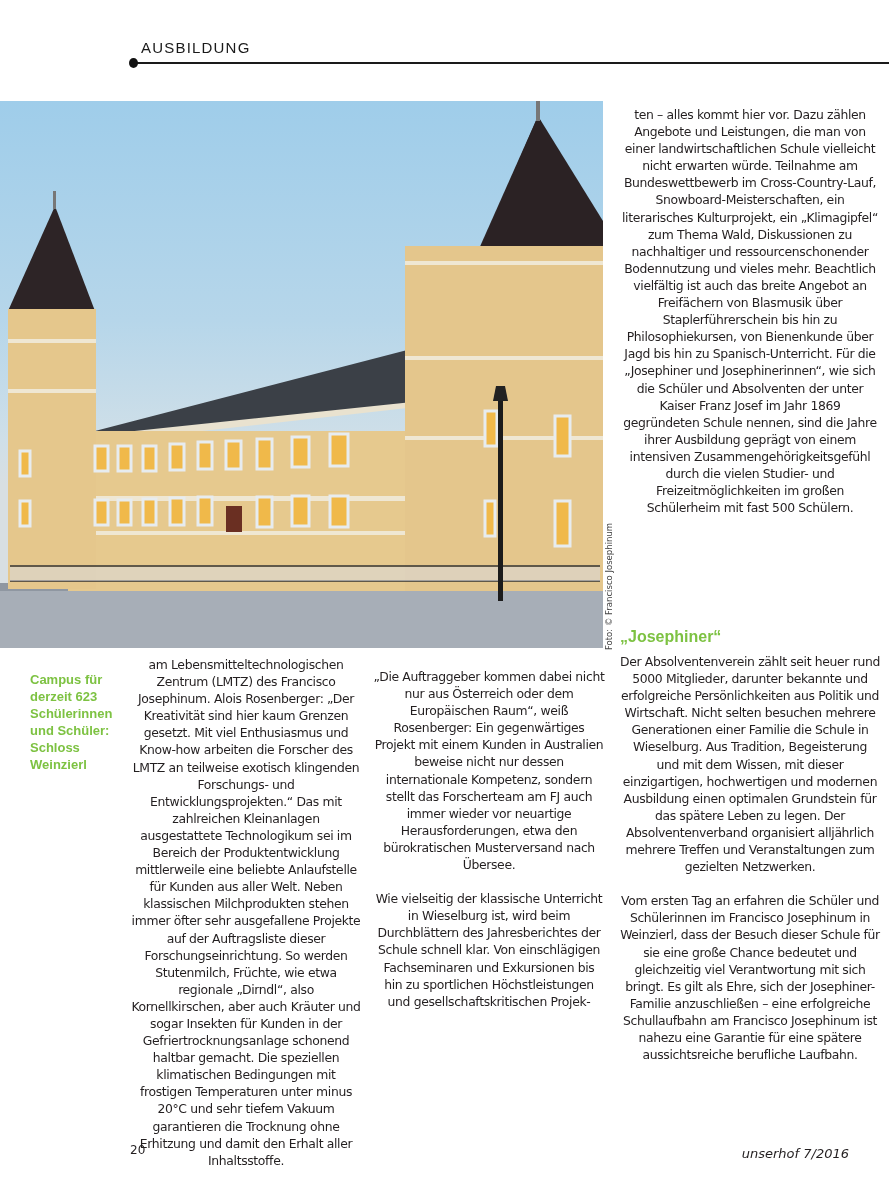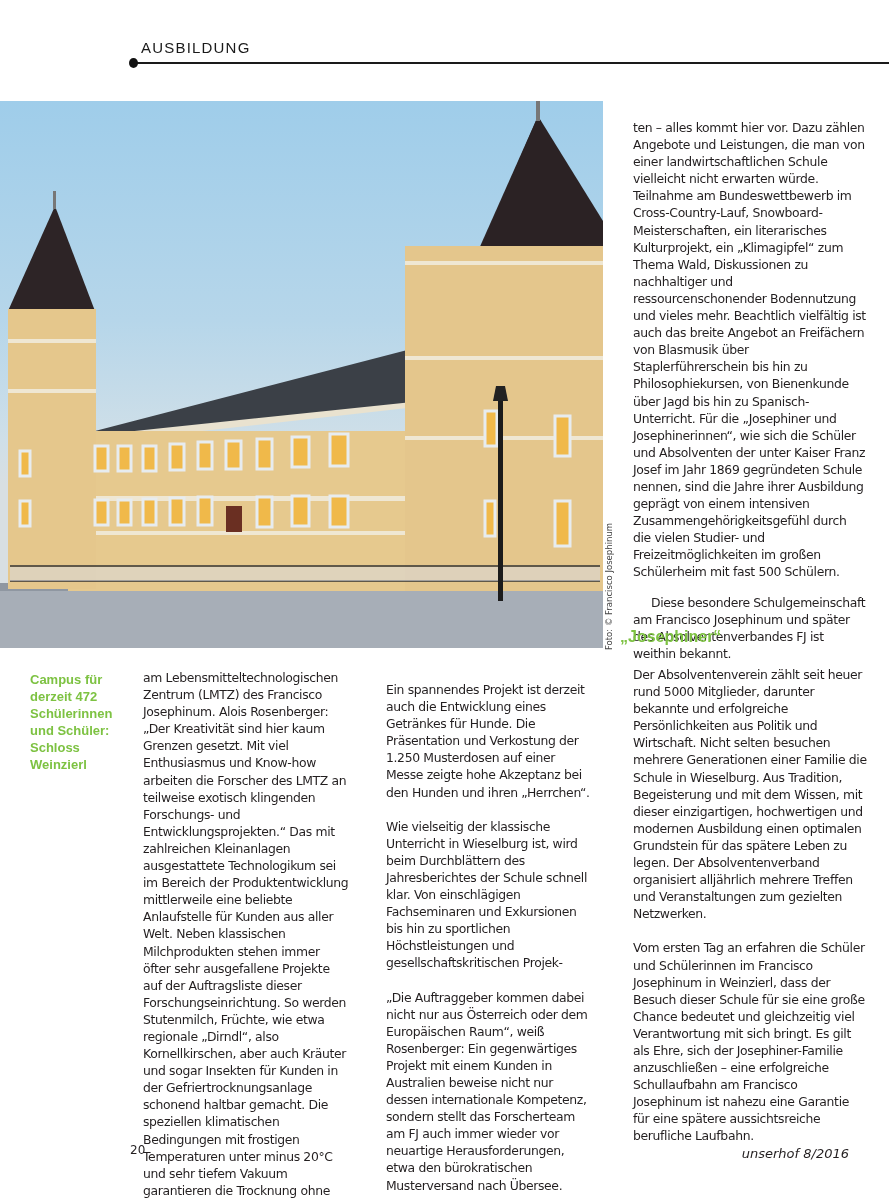--- a/index.html
+++ b/index.html
@@ -14,21 +14,21 @@
              background:linear-gradient(180deg,#9fcdea 0%,#b6d6ea 40%,#cfdfe8 62%,#d8dfe2 70%); }
     .photo svg { position:absolute; left:0; top:0; }
     .credit { position:absolute; left:604px; top:650px; transform-origin:left top; transform:rotate(-90deg);
               font-size:8.5px; color:#444; white-space:nowrap; font-family:"DejaVu Sans", sans-serif; }
 
     .caption { position:absolute; left:30px; top:671px; width:90px; font-family:"Liberation Sans", sans-serif;
                font-weight:bold; font-size:13px; line-height:17px; color:#7dc242; }
 
     .col { position:absolute; font-size:12.4px; line-height:17.1px; color:#231f20;
            font-family:"DejaVu Sans", sans-serif; letter-spacing:-0.35px; }
-    .col p { margin:13px; }
+    .col p { margin:0;text-align:center; }
     .col p + p { margin-top:17px; }
     .col p.indent { text-indent:18px; margin-top:0; }
     .col1 { left:130px; top:656px; width:232px; }
     .col2 { left:373px; top:668px; width:232px; }
     .col3a { left:620px; top:106px; width:260px; }
     .col3b { left:620px; top:653px; width:260px; }
     .subhead { position:absolute; left:620px; top:628px; width:248px; text-align:left;
                font-family:"Liberation Sans", sans-serif; font-weight:bold; font-size:16px; color:#7dc242; }
 
     .footer-page { position:absolute; left:130px; top:1143px; font-size:12px; color:#231f20;
@@ -103,38 +103,36 @@
     </g>
     <rect x="10" y="466" width="590" height="14" fill="#d8dbe0" opacity="0.55"></rect>
 
     <rect x="498" y="300" width="5" height="200" fill="#1b1b1b"></rect>
     <polygon points="493,300 508,300 505,285 496,285" fill="#222"></polygon>
   </svg>
 </div>
 
 <div class="credit">Foto: © Francisco Josephinum</div>
 
-<div class="caption">Campus für derzeit 472 Schülerinnen und Schüler: Schloss Weinzierl</div>
+<div class="caption">Campus für derzeit 623 Schülerinnen und Schüler: Schloss Weinzierl</div>
 
 <div class="col col1">
   <p>am Lebensmitteltechnologischen Zentrum (LMTZ) des Francisco Josephinum. Alois Rosenberger: „Der Kreativität sind hier kaum Grenzen gesetzt. Mit viel Enthusiasmus und Know-how arbeiten die Forscher des LMTZ an teilweise exotisch klingenden Forschungs- und Entwicklungsprojekten.“ Das mit zahlreichen Kleinanlagen ausgestattete Technologikum sei im Bereich der Produktentwicklung mittlerweile eine beliebte Anlaufstelle für Kunden aus aller Welt. Neben klassischen Milchprodukten stehen immer öfter sehr ausgefallene Projekte auf der Auftragsliste dieser Forschungseinrichtung. So werden Stutenmilch, Früchte, wie etwa regionale „Dirndl“, also Kornellkirschen, aber auch Kräuter und sogar Insekten für Kunden in der Gefriertrocknungsanlage schonend haltbar gemacht. Die speziellen klimatischen Bedingungen mit frostigen Temperaturen unter minus 20°C und sehr tiefem Vakuum garantieren die Trocknung ohne Erhitzung und damit den Erhalt aller Inhaltsstoffe.</p>
 </div>
 
 <div class="col col2">
-  <p>Ein spannendes Projekt ist derzeit auch die Entwicklung eines Getränkes für Hunde. Die Präsentation und Verkostung der 1.250 Musterdosen auf einer Messe zeigte hohe Akzeptanz bei den Hunden und ihren „Herrchen“.</p>
+  <p>„Die Auftraggeber kommen dabei nicht nur aus Österreich oder dem Europäischen Raum“, weiß Rosenberger: Ein gegenwärtiges Projekt mit einem Kunden in Australien beweise nicht nur dessen internationale Kompetenz, sondern stellt das Forscherteam am FJ auch immer wieder vor neuartige Herausforderungen, etwa den bürokratischen Musterversand nach Übersee.</p>
   <p>Wie vielseitig der klassische Unterricht in Wieselburg ist, wird beim Durchblättern des Jahresberichtes der Schule schnell klar. Von einschlägigen Fachseminaren und Exkursionen bis hin zu sportlichen Höchstleistungen und gesellschaftskritischen Projek-</p>
-  <p>„Die Auftraggeber kommen dabei nicht nur aus Österreich oder dem Europäischen Raum“, weiß Rosenberger: Ein gegenwärtiges Projekt mit einem Kunden in Australien beweise nicht nur dessen internationale Kompetenz, sondern stellt das Forscherteam am FJ auch immer wieder vor neuartige Herausforderungen, etwa den bürokratischen Musterversand nach Übersee.</p>
 </div>
 
 <div class="col col3a">
   <p>ten – alles kommt hier vor. Dazu zählen Angebote und Leistungen, die man von einer landwirtschaftlichen Schule vielleicht nicht erwarten würde. Teilnahme am Bundeswettbewerb im Cross-Country-Lauf, Snowboard-Meisterschaften, ein literarisches Kulturprojekt, ein „Klimagipfel“ zum Thema Wald, Diskussionen zu nachhaltiger und ressourcenschonender Bodennutzung und vieles mehr. Beachtlich vielfältig ist auch das breite Angebot an Freifächern von Blasmusik über Staplerführerschein bis hin zu Philosophiekursen, von Bienenkunde über Jagd bis hin zu Spanisch-Unterricht. Für die „Josephiner und Josephinerinnen“, wie sich die Schüler und Absolventen der unter Kaiser Franz Josef im Jahr 1869 gegründeten Schule nennen, sind die Jahre ihrer Ausbildung geprägt von einem intensiven Zusammengehörigkeitsgefühl durch die vielen Studier- und Freizeitmöglichkeiten im großen Schülerheim mit fast 500 Schülern.</p>
-  <p class="indent">Diese besondere Schulgemeinschaft am Francisco Josephinum und später des Absolventenverbandes FJ ist weithin bekannt.</p>
 </div>
 
 <div class="subhead">„Josephiner“</div>
 
 <div class="col col3b">
   <p>Der Absolventenverein zählt seit heuer rund 5000 Mitglieder, darunter bekannte und erfolgreiche Persönlichkeiten aus Politik und Wirtschaft. Nicht selten besuchen mehrere Generationen einer Familie die Schule in Wieselburg. Aus Tradition, Begeisterung und mit dem Wissen, mit dieser einzigartigen, hochwertigen und modernen Ausbildung einen optimalen Grundstein für das spätere Leben zu legen. Der Absolventenverband organisiert alljährlich mehrere Treffen und Veranstaltungen zum gezielten Netzwerken.</p>
   <p>Vom ersten Tag an erfahren die Schüler und Schülerinnen im Francisco Josephinum in Weinzierl, dass der Besuch dieser Schule für sie eine große Chance bedeutet und gleichzeitig viel Verantwortung mit sich bringt. Es gilt als Ehre, sich der Josephiner-Familie anzuschließen – eine erfolgreiche Schullaufbahn am Francisco Josephinum ist nahezu eine Garantie für eine spätere aussichtsreiche berufliche Laufbahn.</p>
 </div>
 
 <div class="footer-page">20</div>
-<div class="footer-mag">unserhof 8/2016</div>
+<div class="footer-mag">unserhof 7/2016</div>
 
 </body></html>

